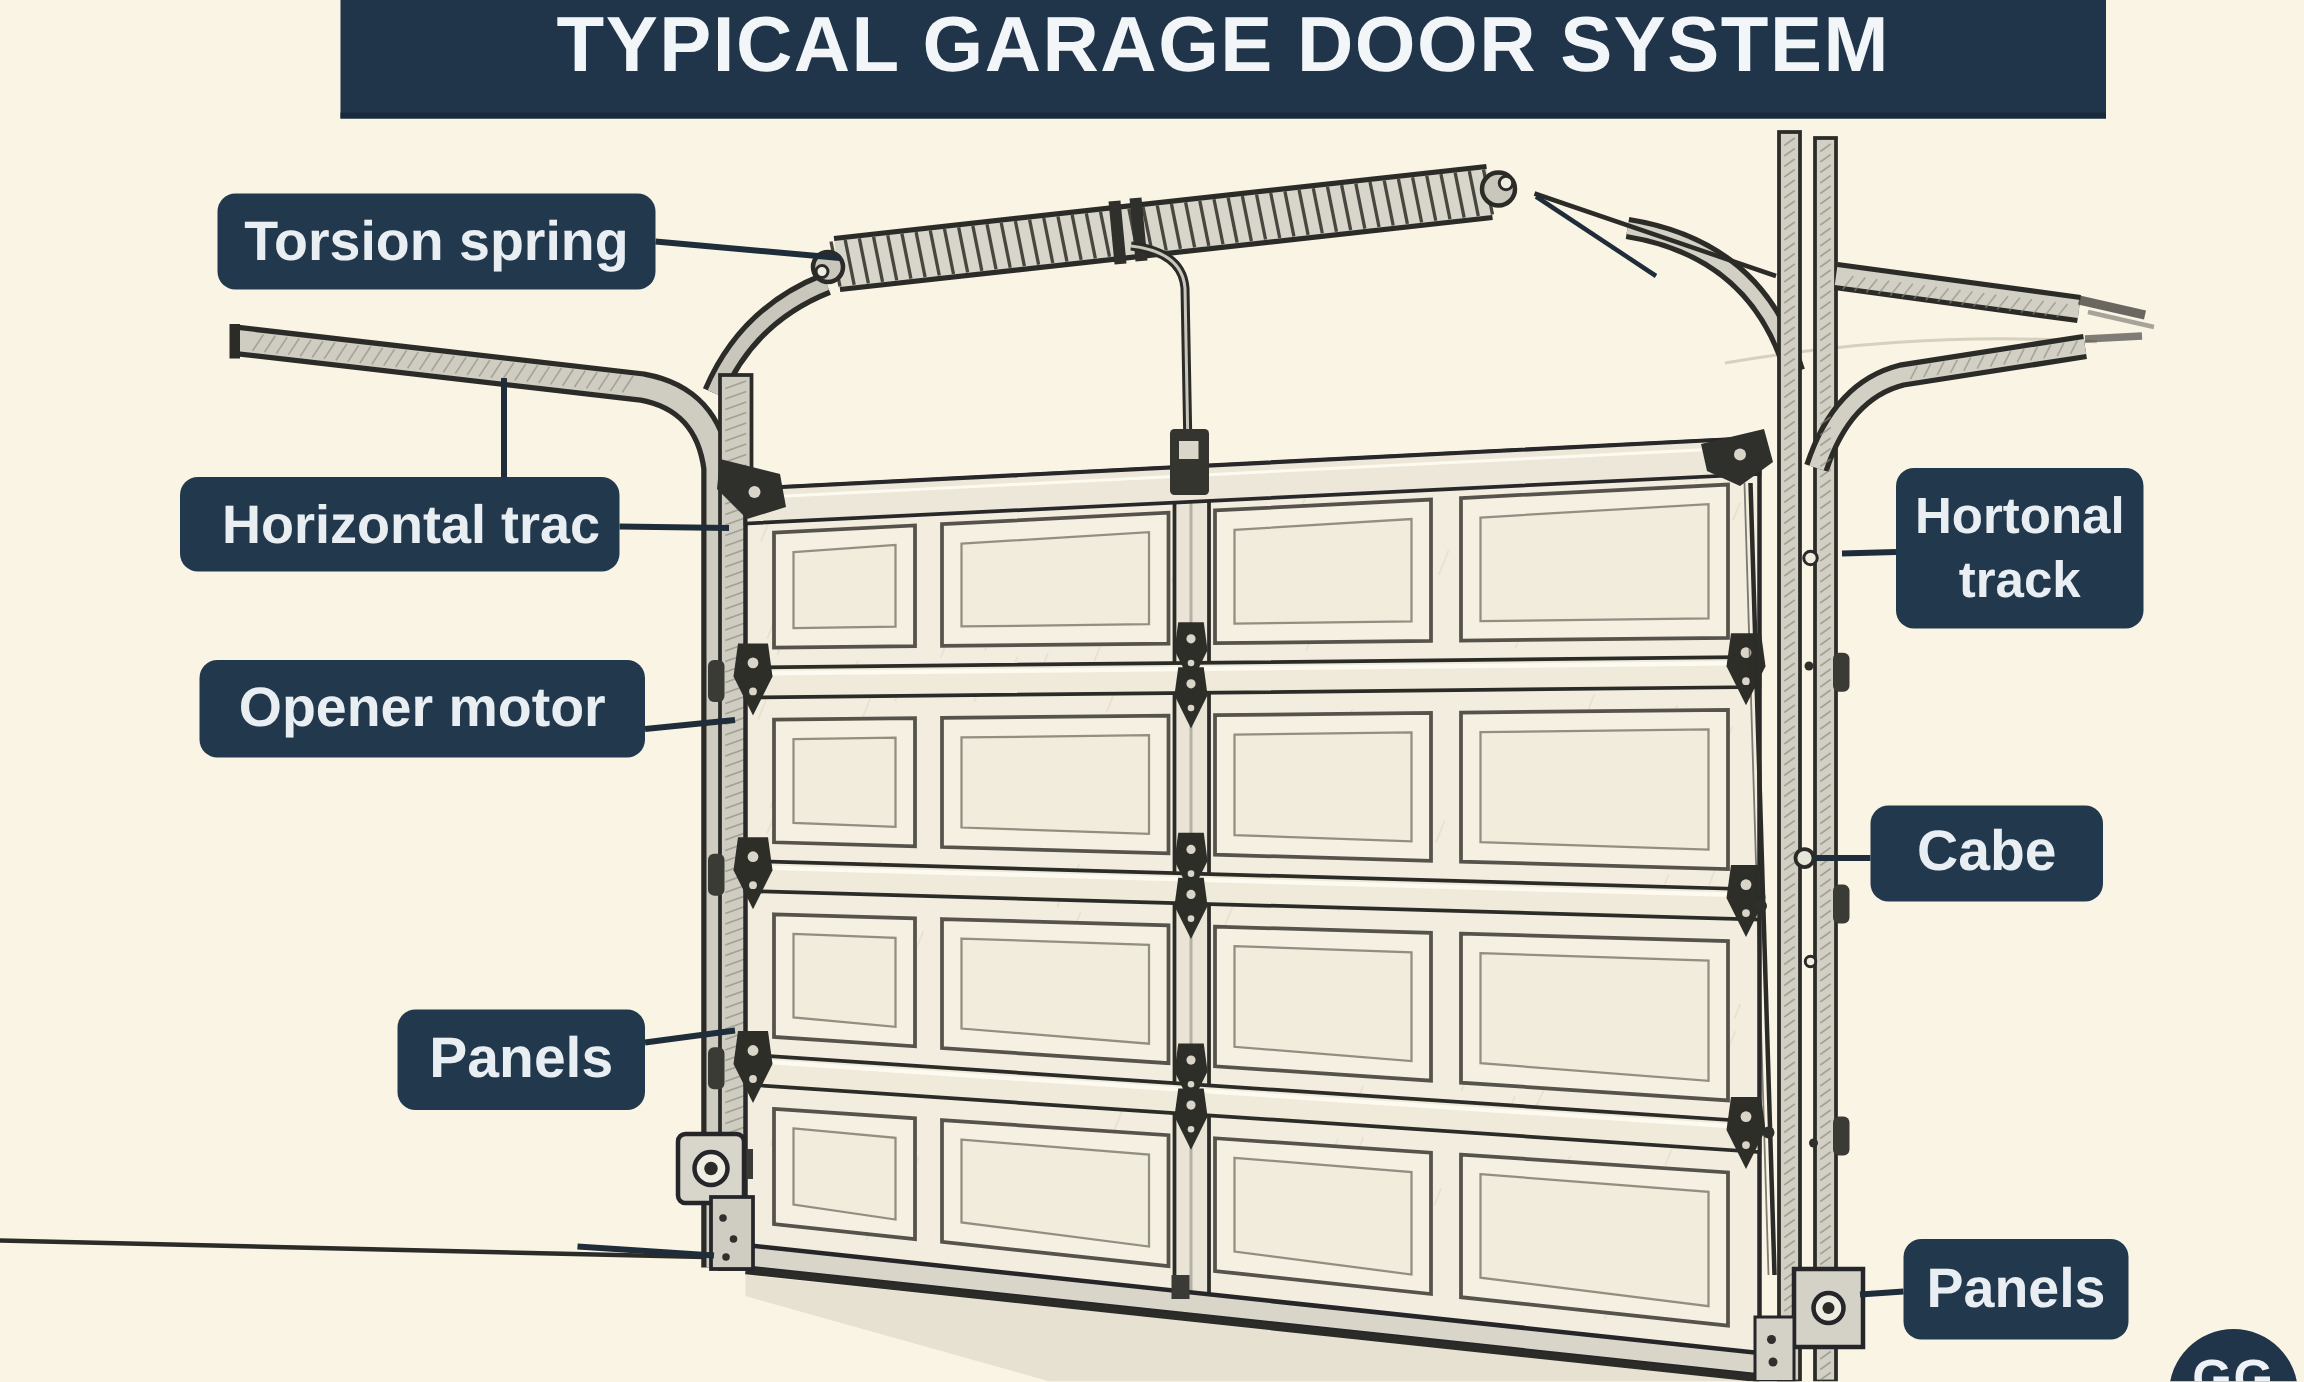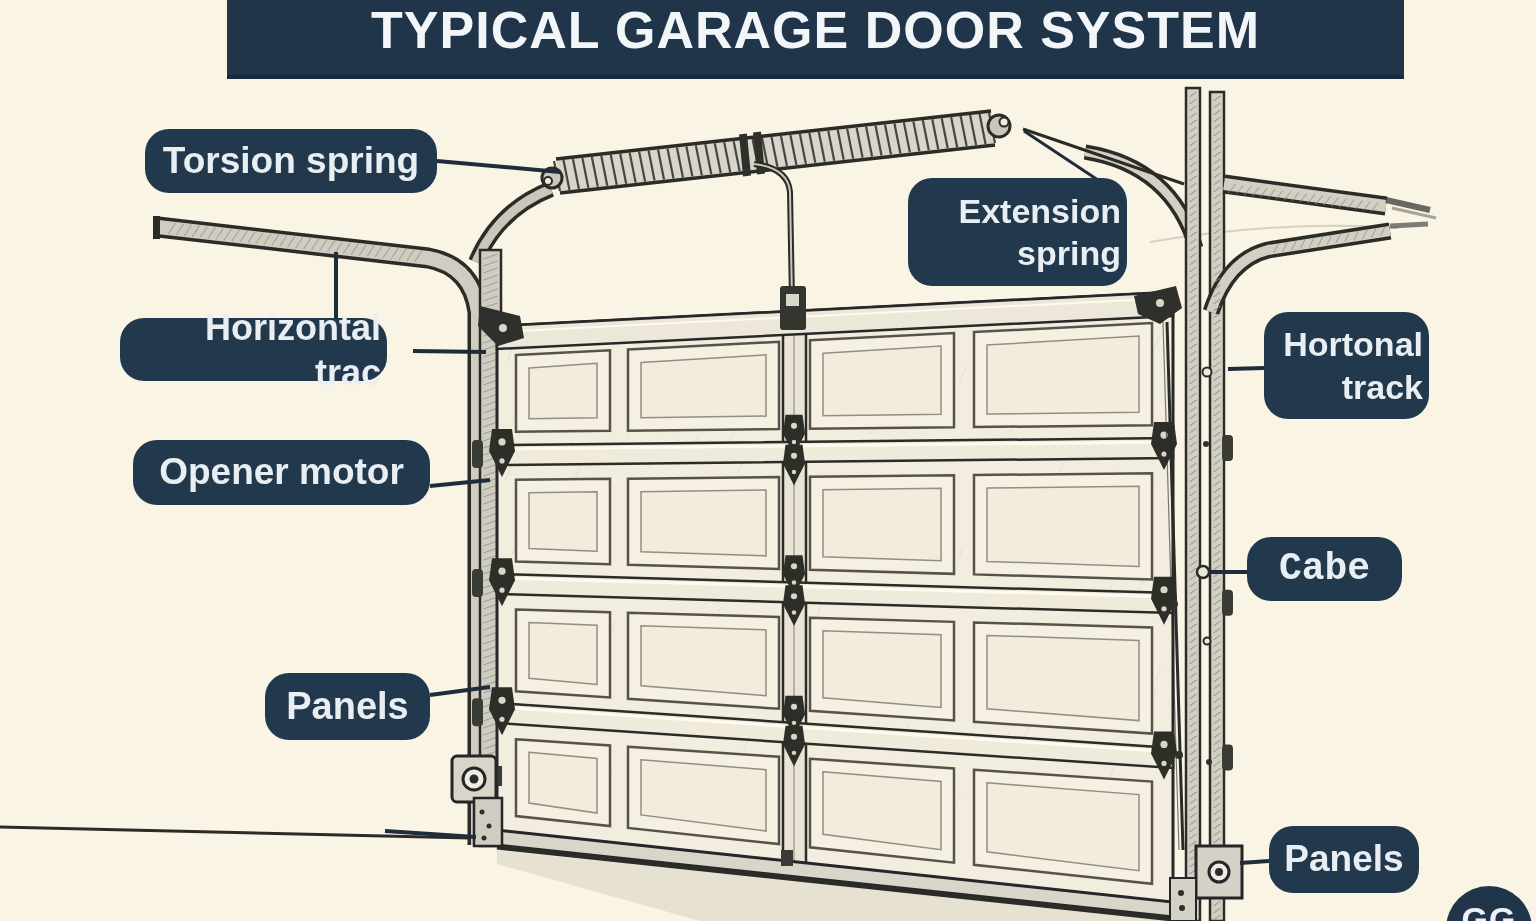--- a/index.html
+++ b/index.html
@@ -16,22 +16,22 @@
   .banner{
     position:absolute;left:183px;top:0;width:1177px;height:79px;
     background:var(--ink);border-bottom:4px solid #182a3c;box-sizing:border-box;
     display:flex;align-items:flex-start;justify-content:center;margin-left:44px;
   }
   .banner span{
     color:#f3f6f8;font-weight:700;font-size:52px;letter-spacing:1px;white-space:nowrap;
   }
   .lbl{
     position:absolute;background:var(--label-bg);color:var(--label-text);
-    border-radius:24px;display:flex;align-items:center;justify-content:center;
-    text-align:right;font-weight:700;line-height:1.25;box-sizing:border-box;
+    border-radius:12px;display:flex;align-items:center;justify-content:center;
+    text-align:center;font-weight:700;line-height:1.25;box-sizing:border-box;
     padding:2px 6px;
   }
   .logo{
     position:absolute;left:1446px;top:886px;width:86px;height:86px;border-radius:50%;
     background:var(--ink);color:#eef2f6;font-weight:700;font-size:34px;
     display:flex;justify-content:center;align-items:flex-start;padding-top:14px;
     box-sizing:border-box;letter-spacing:1px;
   }
 </style>
 </head>
@@ -827,22 +827,21 @@
       <line x1="1247" y1="572" x2="1209" y2="572"></line>
       <line x1="1269" y1="861" x2="1240" y2="863"></line>
     </g>
   </svg>
 
   <div class="banner">
     <span>TYPICAL GARAGE DOOR SYSTEM</span>
   </div>
 
   <div class="lbl" style="left:145px;top:129px;width:292px;height:64px;font-size:37px;">Torsion spring</div>
-  <div class="lbl" style="left:120px;top:318px;width:267px;height:63px;font-size:36px;padding-left:21px;">Horizontal trac</div>
+  <div class="lbl" style="left:120px;top:318px;width:293px;height:63px;font-size:36px;padding-left:21px;">Horizontal trac</div>
   <div class="lbl" style="left:133px;top:440px;width:297px;height:65px;font-size:37px;">Opener motor</div>
   <div class="lbl" style="left:265px;top:661px;width:165px;height:67px;font-size:38px;margin-top:12px;">Panels</div>
-  <div class="lbl" style="left:908px;top:178px;width:219px;height:108px;font-size:34px;">Extension spring</div>
   <div class="lbl" style="left:1264px;top:312px;width:165px;height:107px;font-size:34px;">Hortonal track</div>
-  <div class="lbl" style="left:1247px;top:537px;width:155px;height:64px;font-size:38px;font-family:Liberation Mono, monospace;">Cabe</div>
+  <div class="lbl" style="left:1247px;top:537px;width:155px;height:64px;font-size:38px;">Cabe</div>
   <div class="lbl" style="left:1269px;top:826px;width:150px;height:67px;font-size:37px;">Panels</div>
 
   <div class="logo">GG</div>
 </div>
 
 </body></html>

